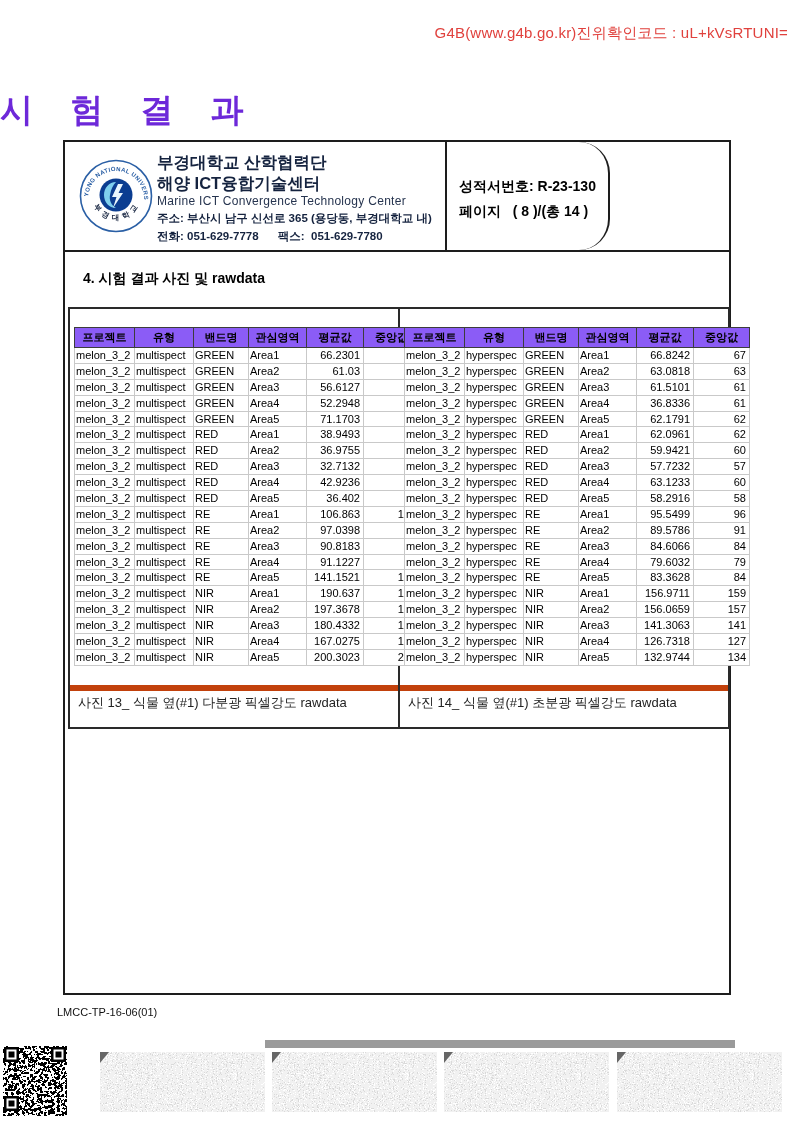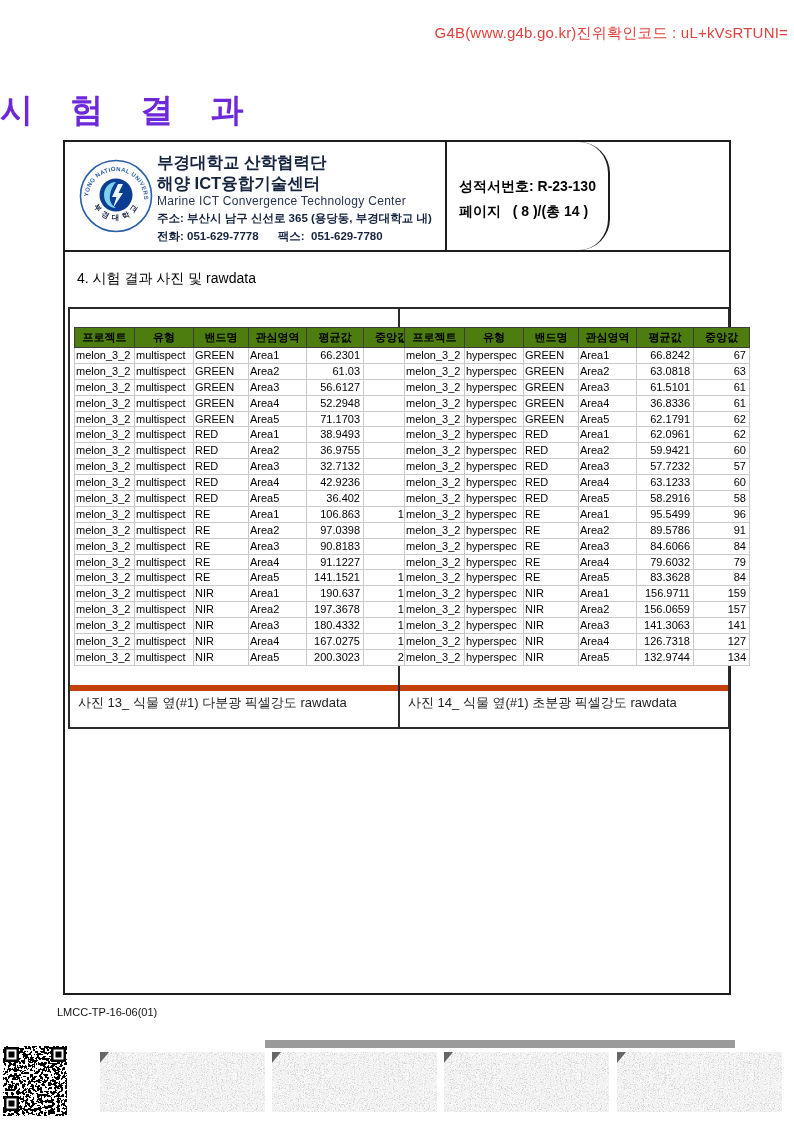--- a/index.html
+++ b/index.html
@@ -34,41 +34,41 @@
   .logo-wrap{position:absolute;left:14px;top:17px;width:74px;height:74px;}
   .org-text{position:absolute;left:92px;top:10px;width:290px;color:#15233f;}
   .org-name{font-size:16.5px;font-weight:bold;line-height:1.25;}
   .org-center-en{font-size:12px;margin-top:1px;letter-spacing:0.3px;color:#26344f;}
   .org-addr{font-size:11.5px;font-weight:bold;margin-top:3px;white-space:pre;}
   .org-phone{font-size:11.5px;font-weight:bold;margin-top:3px;white-space:pre;}
   .report-box{position:absolute;left:12px;top:32px;font-size:14px;font-weight:bold;color:#000;}
   .report-line{white-space:pre;line-height:1.8;}
   
   .section-title{
-    position:absolute;left:12px;top:128px;font-size:14px;font-weight:normal;color:#000;
+    position:absolute;left:18px;top:128px;font-size:14px;font-weight:bold;color:#000;
   }
   
   .photo-area{
     position:absolute;left:3px;top:165px;width:662px;height:422px;
     border:2px solid #2a2a2a;box-sizing:border-box;display:flex;
   }
   .photo-cell{flex:1;position:relative;box-sizing:border-box;}
   .photo-cell.first{border-right:2px solid #2a2a2a;}
   .table-wrap{position:absolute;left:4px;top:18px;}
   .caption{
     position:absolute;left:0;right:0;bottom:12px;height:30px;
     border-top:6px solid #c2410c;box-sizing:border-box;
     display:flex;align-items:center;padding-left:8px;
     font-size:13px;color:#222;white-space:pre;text-align:center;
   }
   
   table.xls{border-collapse:collapse;table-layout:fixed;width:316px;background:#fff;}
   table.xls th{
     border:1px solid #3c3c3c;font-size:11px;font-weight:bold;color:#000;
-    height:19px;padding:0 2px;text-align:center;background:#4d7c0f;white-space:nowrap;overflow:hidden;
+    height:19px;padding:0 2px;text-align:center;background:#8b5cf6;white-space:nowrap;overflow:hidden;
   }
   table.xls td{
     border:1px solid #c9c9c9;font-size:11px;color:#000;height:14.9px;
     padding:0 1px;white-space:nowrap;overflow:hidden;vertical-align:middle;line-height:1;
   }
   table.xls td.num{text-align:right;padding-right:3px;}
   table.xls th:nth-child(1){width:55px;}
   table.xls th:nth-child(2){width:54px;}
   table.xls th:nth-child(3){width:50px;}
   table.xls th:nth-child(4){width:53px;}

